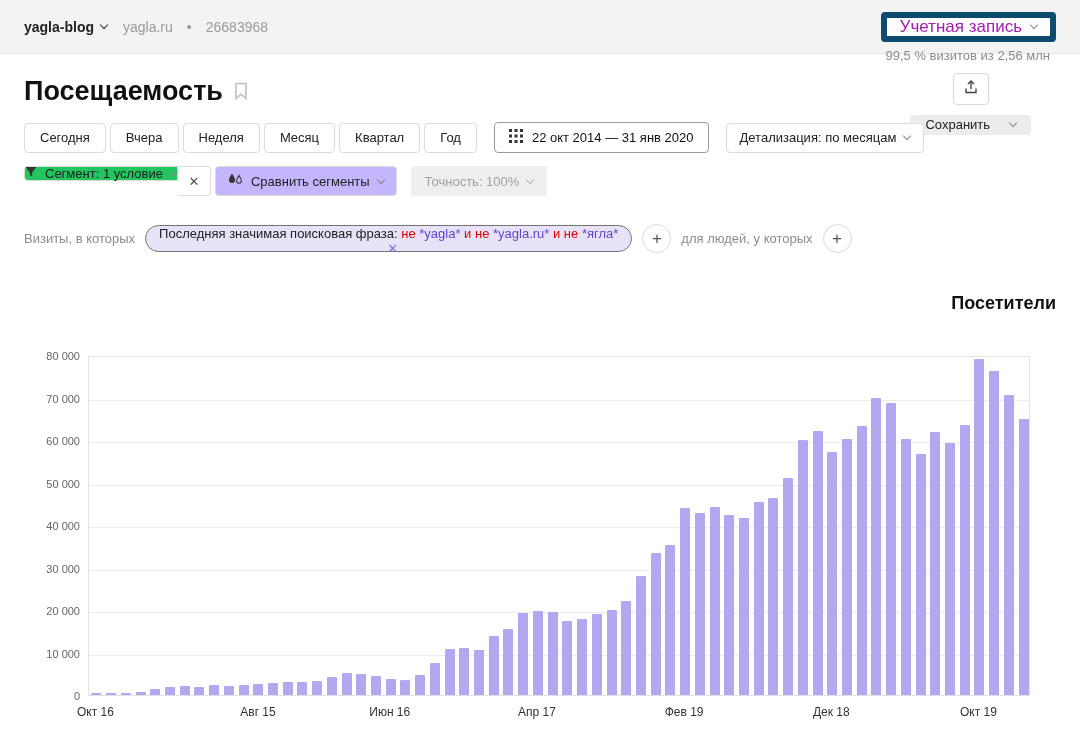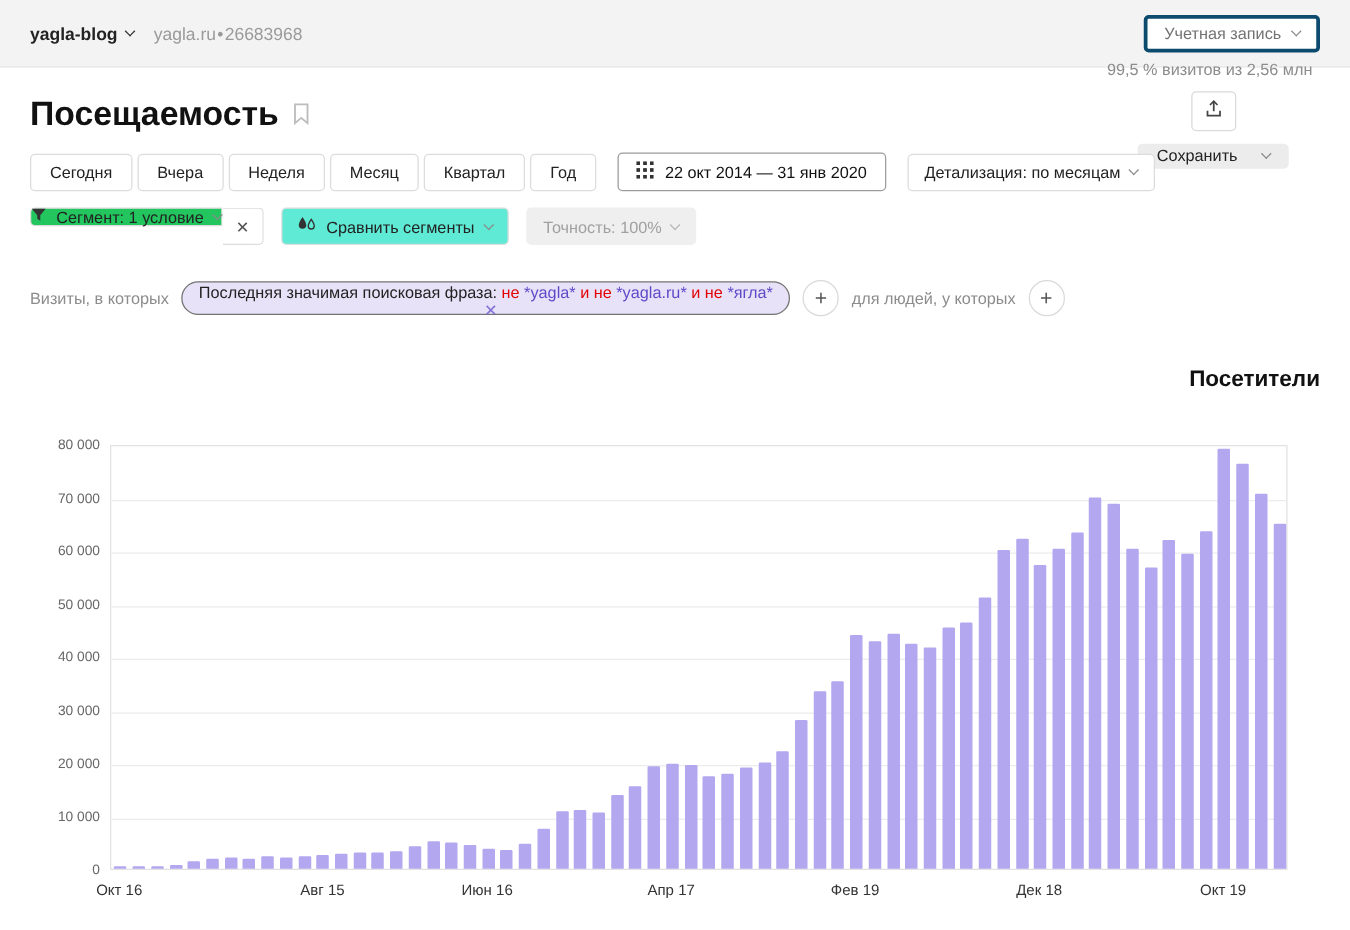--- a/index.html
+++ b/index.html
@@ -7,23 +7,23 @@
   body { font-family:"Liberation Sans", sans-serif; background:#fff; color:#222; }
 
   
   .topbar { height:54px; background:#f3f3f3; border-bottom:1px solid #e7e7e7;
             display:flex; align-items:center; padding:0 24px; }
   .counter-switcher { display:flex; align-items:center; gap:7px; font-size:14px;
             font-weight:bold; cursor:pointer; }
   .chev { display:inline-block; width:6px; height:6px; border-right:1.6px solid #8a8a8a;
           border-bottom:1.6px solid #8a8a8a; transform:rotate(45deg); margin-top:-3px; }
   .counter-switcher .chev { border-color:#333; }
-  .site-info { margin-left:16px; font-size:14px; color:#9a9a9a; display:flex; gap:1px; }
-  .account-btn { margin-left:auto; height:30px; background:#fff; border:3px solid #0c4a6e;
-          border-radius:4px; padding:0 13px; font-size:13px; color:#737373;
+  .site-info { margin-left:16px; font-size:14px; color:#9a9a9a; display:flex; gap:14px; }
+  .account-btn { margin-left:auto; height:30px; background:#fff; border:6px solid #0c4a6e;
+          border-radius:4px; padding:0 13px; font-size:17px; color:#a21caf;
           display:flex; align-items:center; gap:9px; cursor:pointer; }
 
   main { padding:0 24px; }
 
   
   .title-row { display:flex; align-items:center; margin-top:18px; height:38px; }
   h1 { font-size:27px; font-weight:bold; color:#111; }
   .bookmark { margin-left:11px; margin-top:4px; }
   .title-right { margin-left:auto; display:flex; align-items:center; gap:10px;flex-direction:column; }
   .visits-summary { color:#8c8c8c; font-size:13px; margin-right:6px; }
@@ -43,21 +43,21 @@
           border-radius:4px; padding:0 13px; font-size:13px; color:#222;
           display:flex; align-items:center; gap:8px; cursor:pointer; }
 
   
   .segment-row { display:flex; align-items:center; margin-top:13px; }
   .seg-group { display:flex; }
   .seg-btn { height:15px; background:#22c55e; border:1px solid #dcdcdc; border-radius:4px 0 0 4px;
           padding:0 0; font-size:13px; color:#222; display:flex; align-items:center; gap:8px; cursor:pointer; }
   .seg-x { height:30px; width:33px; background:#fff; border:1px solid #dcdcdc; border-left:none;
           border-radius:0 4px 4px 0; font-size:13px; color:#555; cursor:pointer; }
-  .compare-btn { margin-left:14px; height:30px; background:#5eead4; border:1px solid #dcdcdc;
+  .compare-btn { margin-left:4px; height:30px; background:#c4b5fd; border:1px solid #dcdcdc;
           border-radius:4px; padding:0 12px; font-size:13px; color:#222;
           display:flex; align-items:center; gap:8px; cursor:pointer; }
   .accuracy-btn { margin-left:14px; height:30px; background:#efefef; border:none; border-radius:4px;
           padding:0 14px; font-size:13px; color:#a0a0a0; display:flex; align-items:center; gap:8px; cursor:pointer; }
   .accuracy-btn .chev { border-color:#b5b5b5; }
 
   
   .filter-row { display:flex; align-items:center; margin-top:28px; gap:10px; }
   .filter-label { color:#8c8c8c; font-size:13px; }
   .condition-pill { height:27px; background:#e8e2f8; border:1px solid #737373; border-radius:15px;

